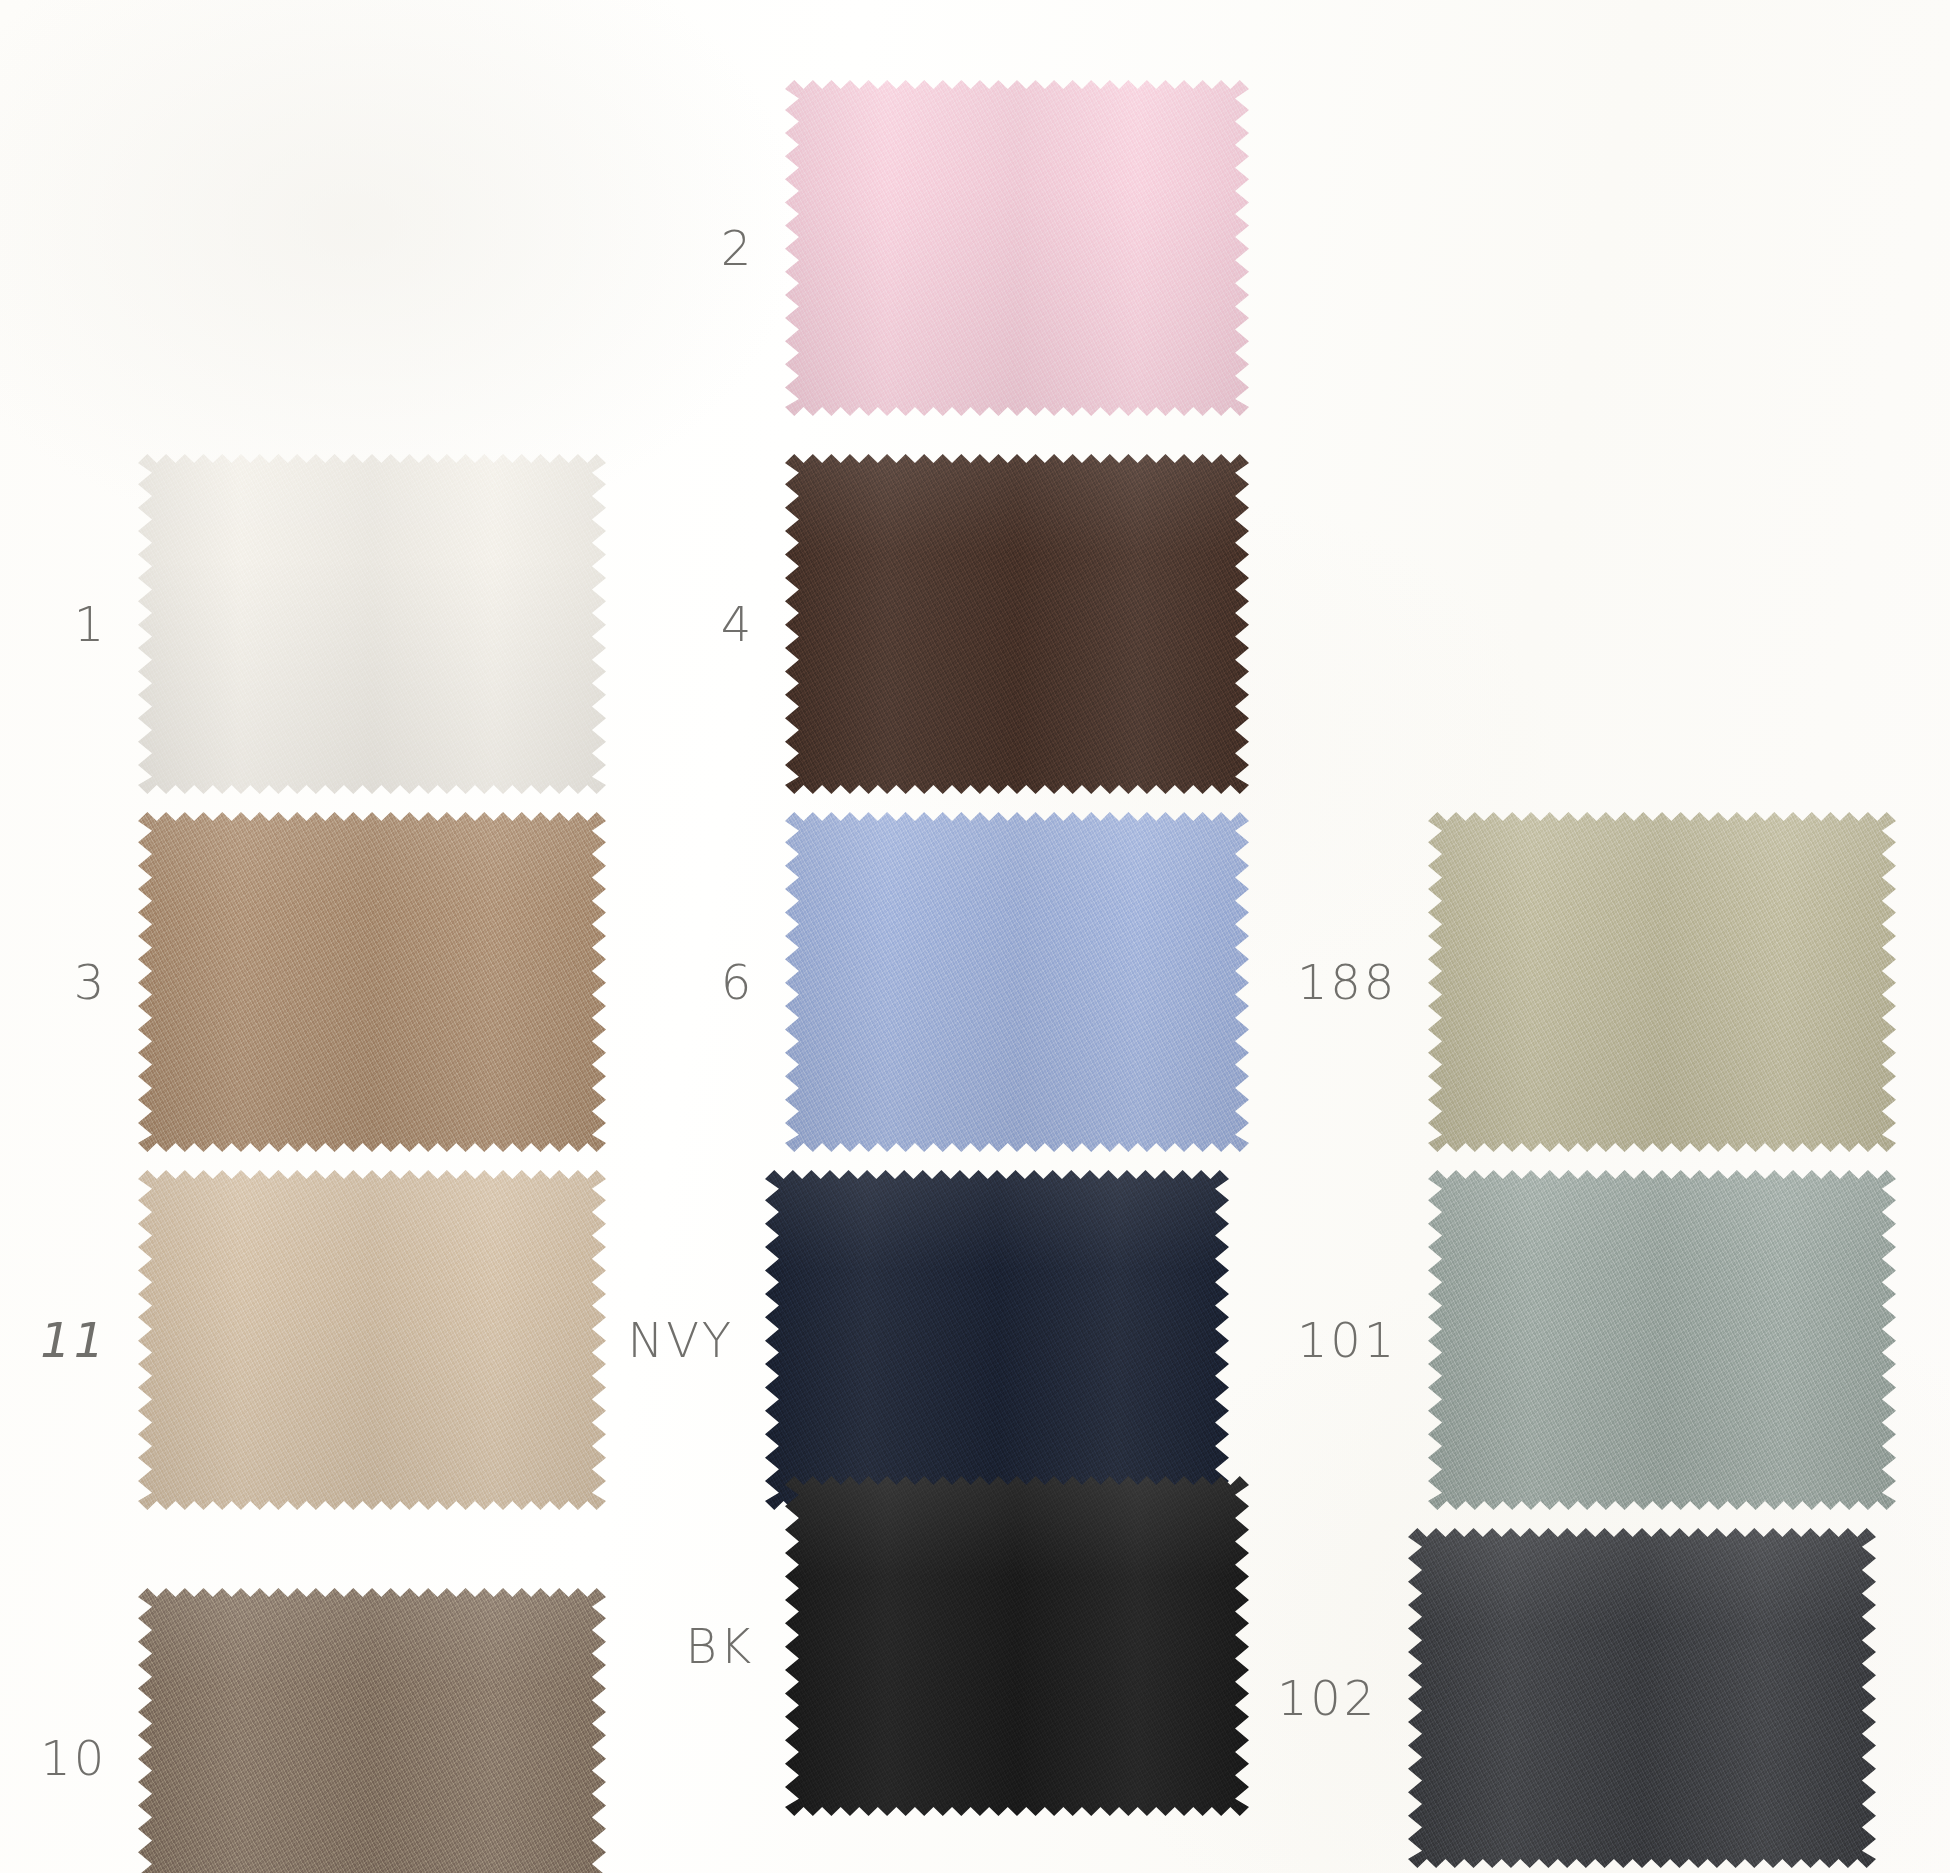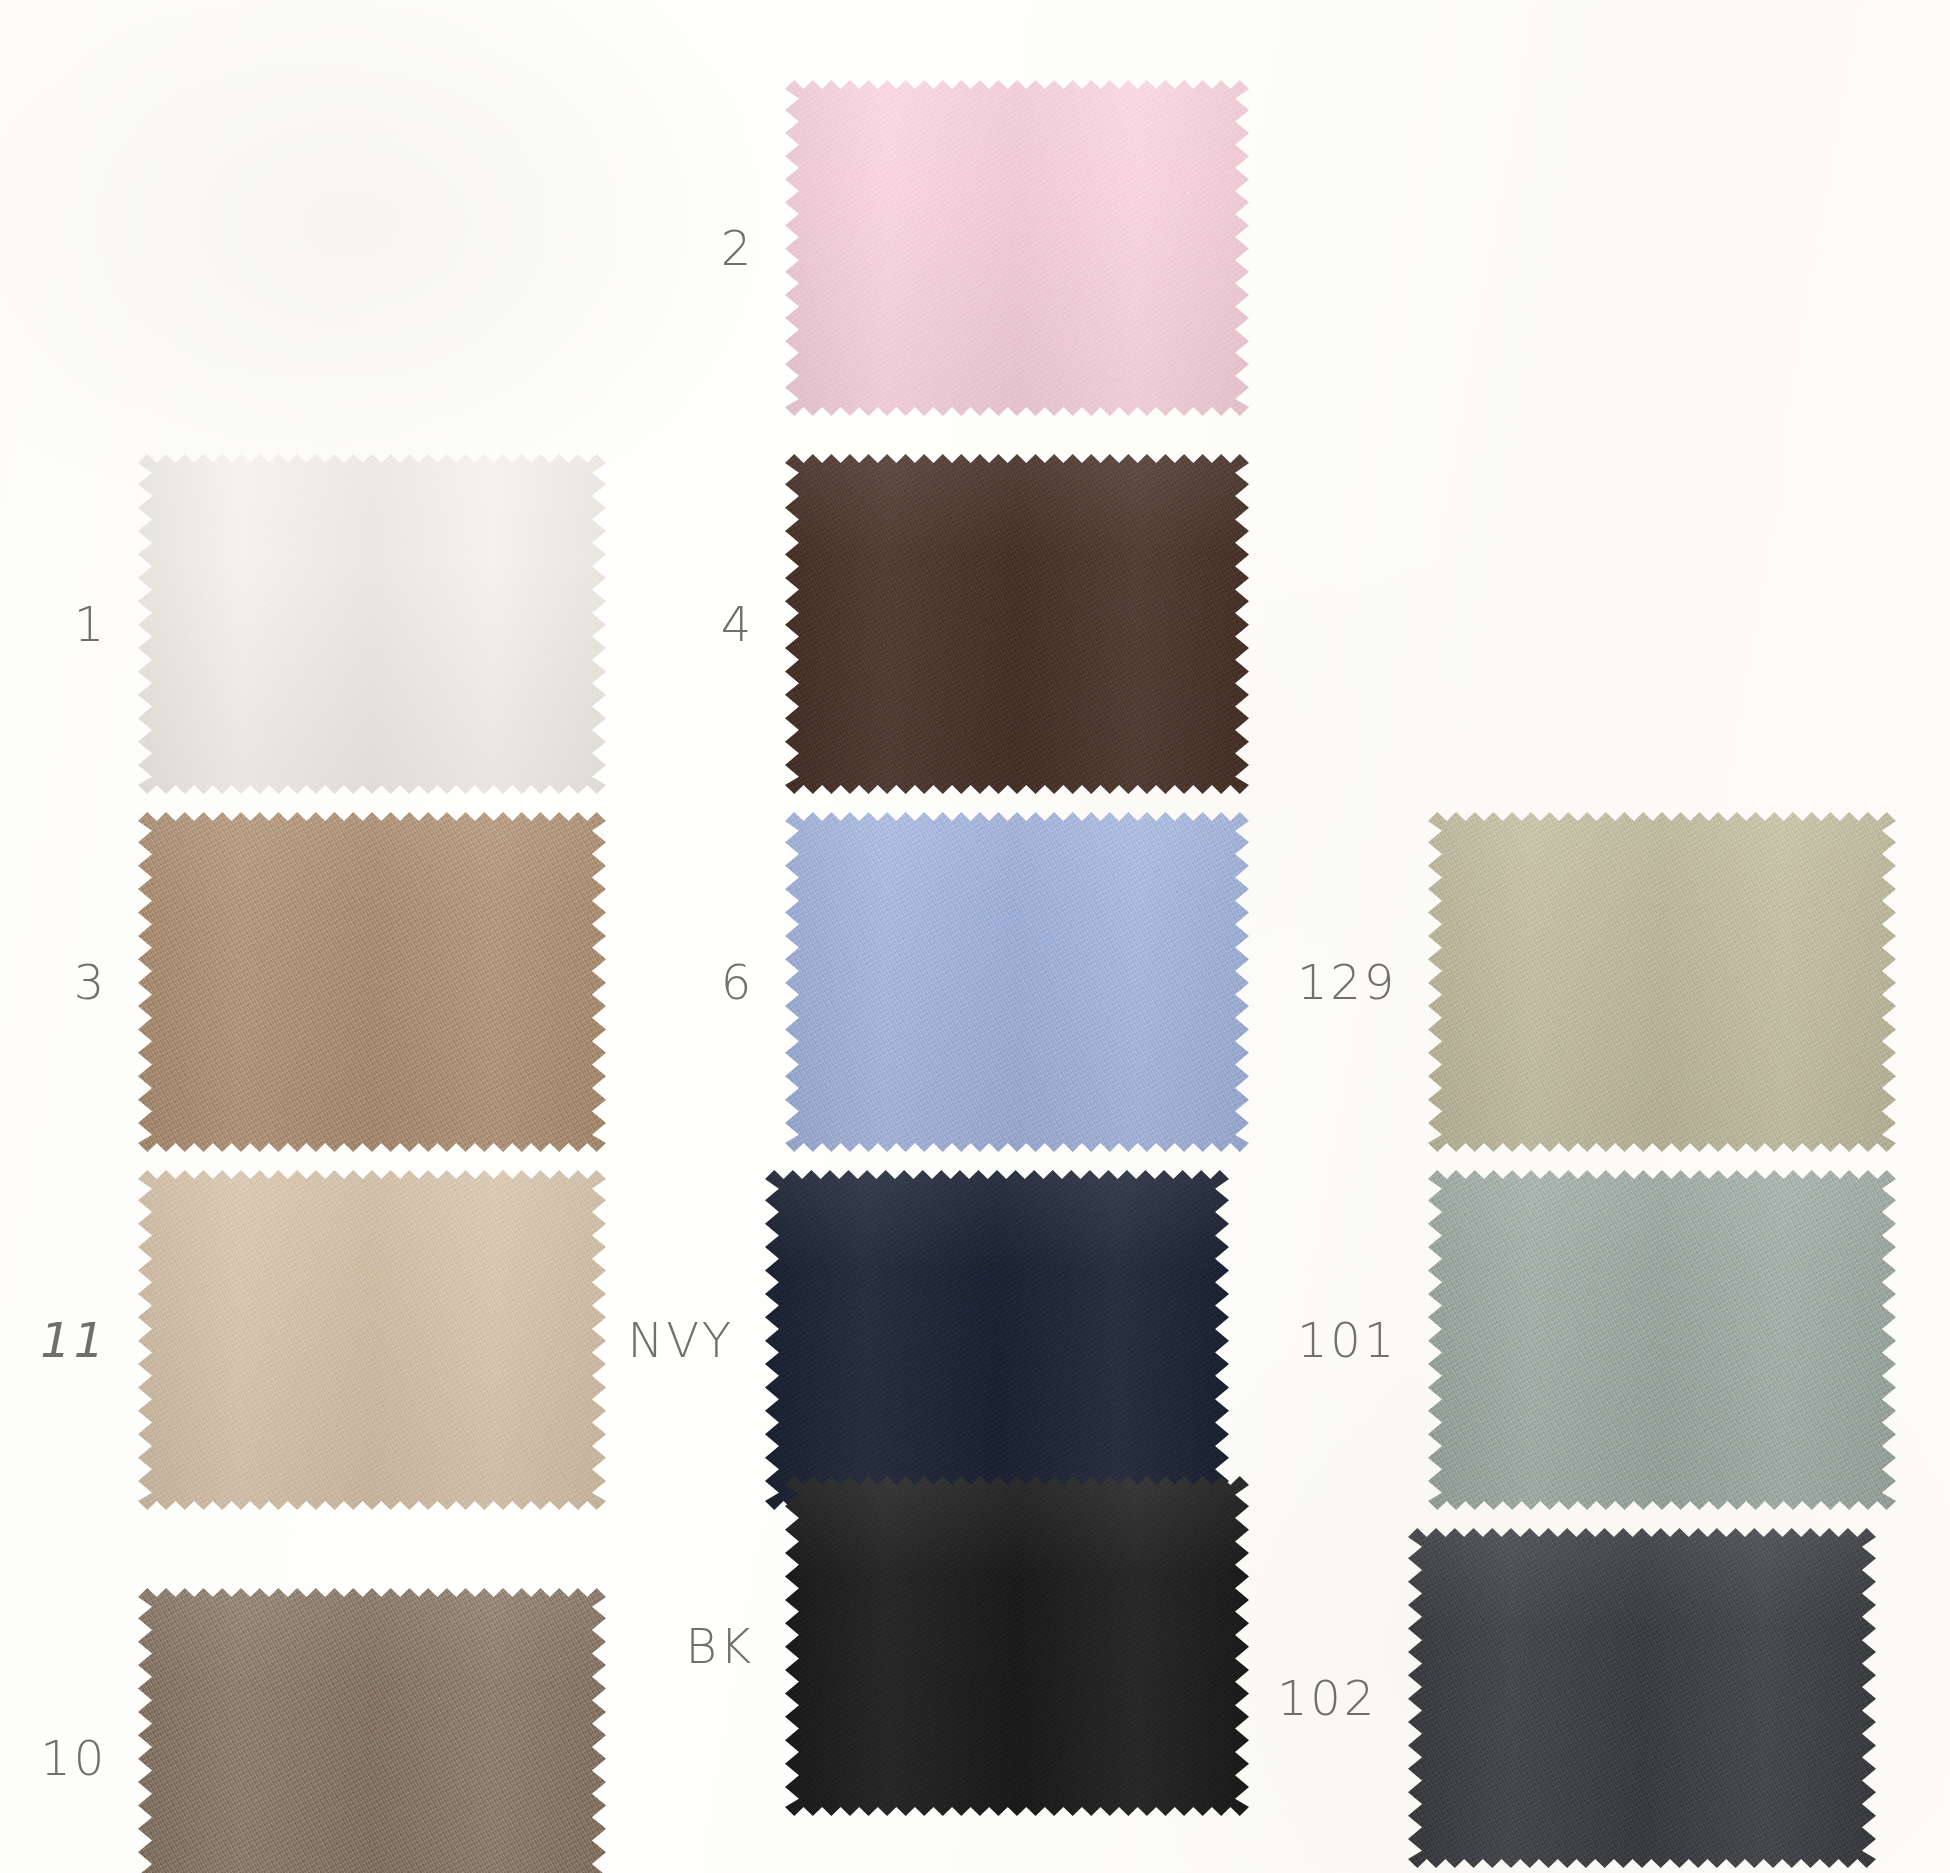--- a/index.html
+++ b/index.html
@@ -201,21 +201,21 @@
         <div class="swatch-label">NVY</div>
         <div class="swatch-shadow"></div>
         <div class="swatch" style="background: rgb(28, 36, 53); --weave-rot: 0deg;"></div>
       </div>
       <div class="swatch-cell" style="left: 785px; top: 1474px; width: 464px; height: 344px;">
         <div class="swatch-label">BK</div>
         <div class="swatch-shadow"></div>
         <div class="swatch" style="background: rgb(28, 28, 28); --weave-rot: 2deg;"></div>
       </div>
       <div class="swatch-cell" style="left: 1428px; top: 810px; width: 468px; height: 344px;">
-        <div class="swatch-label">129</div>
+        <div class="swatch-label">188</div>
         <div class="swatch-shadow"></div>
         <div class="swatch" style="background: rgb(194, 189, 161); --weave-rot: -2deg;"></div>
       </div>
       <div class="swatch-cell" style="left: 1428px; top: 1168px; width: 468px; height: 344px; text-decoration: underline;">
         <div class="swatch-label">101</div>
         <div class="swatch-shadow"></div>
         <div class="swatch" style="background: rgb(160, 172, 166); --weave-rot: 0deg;"></div>
       </div>
       <div class="swatch-cell" style="left: 1408px; top: 1526px; width: 468px; height: 344px;">
         <div class="swatch-label">102</div>

